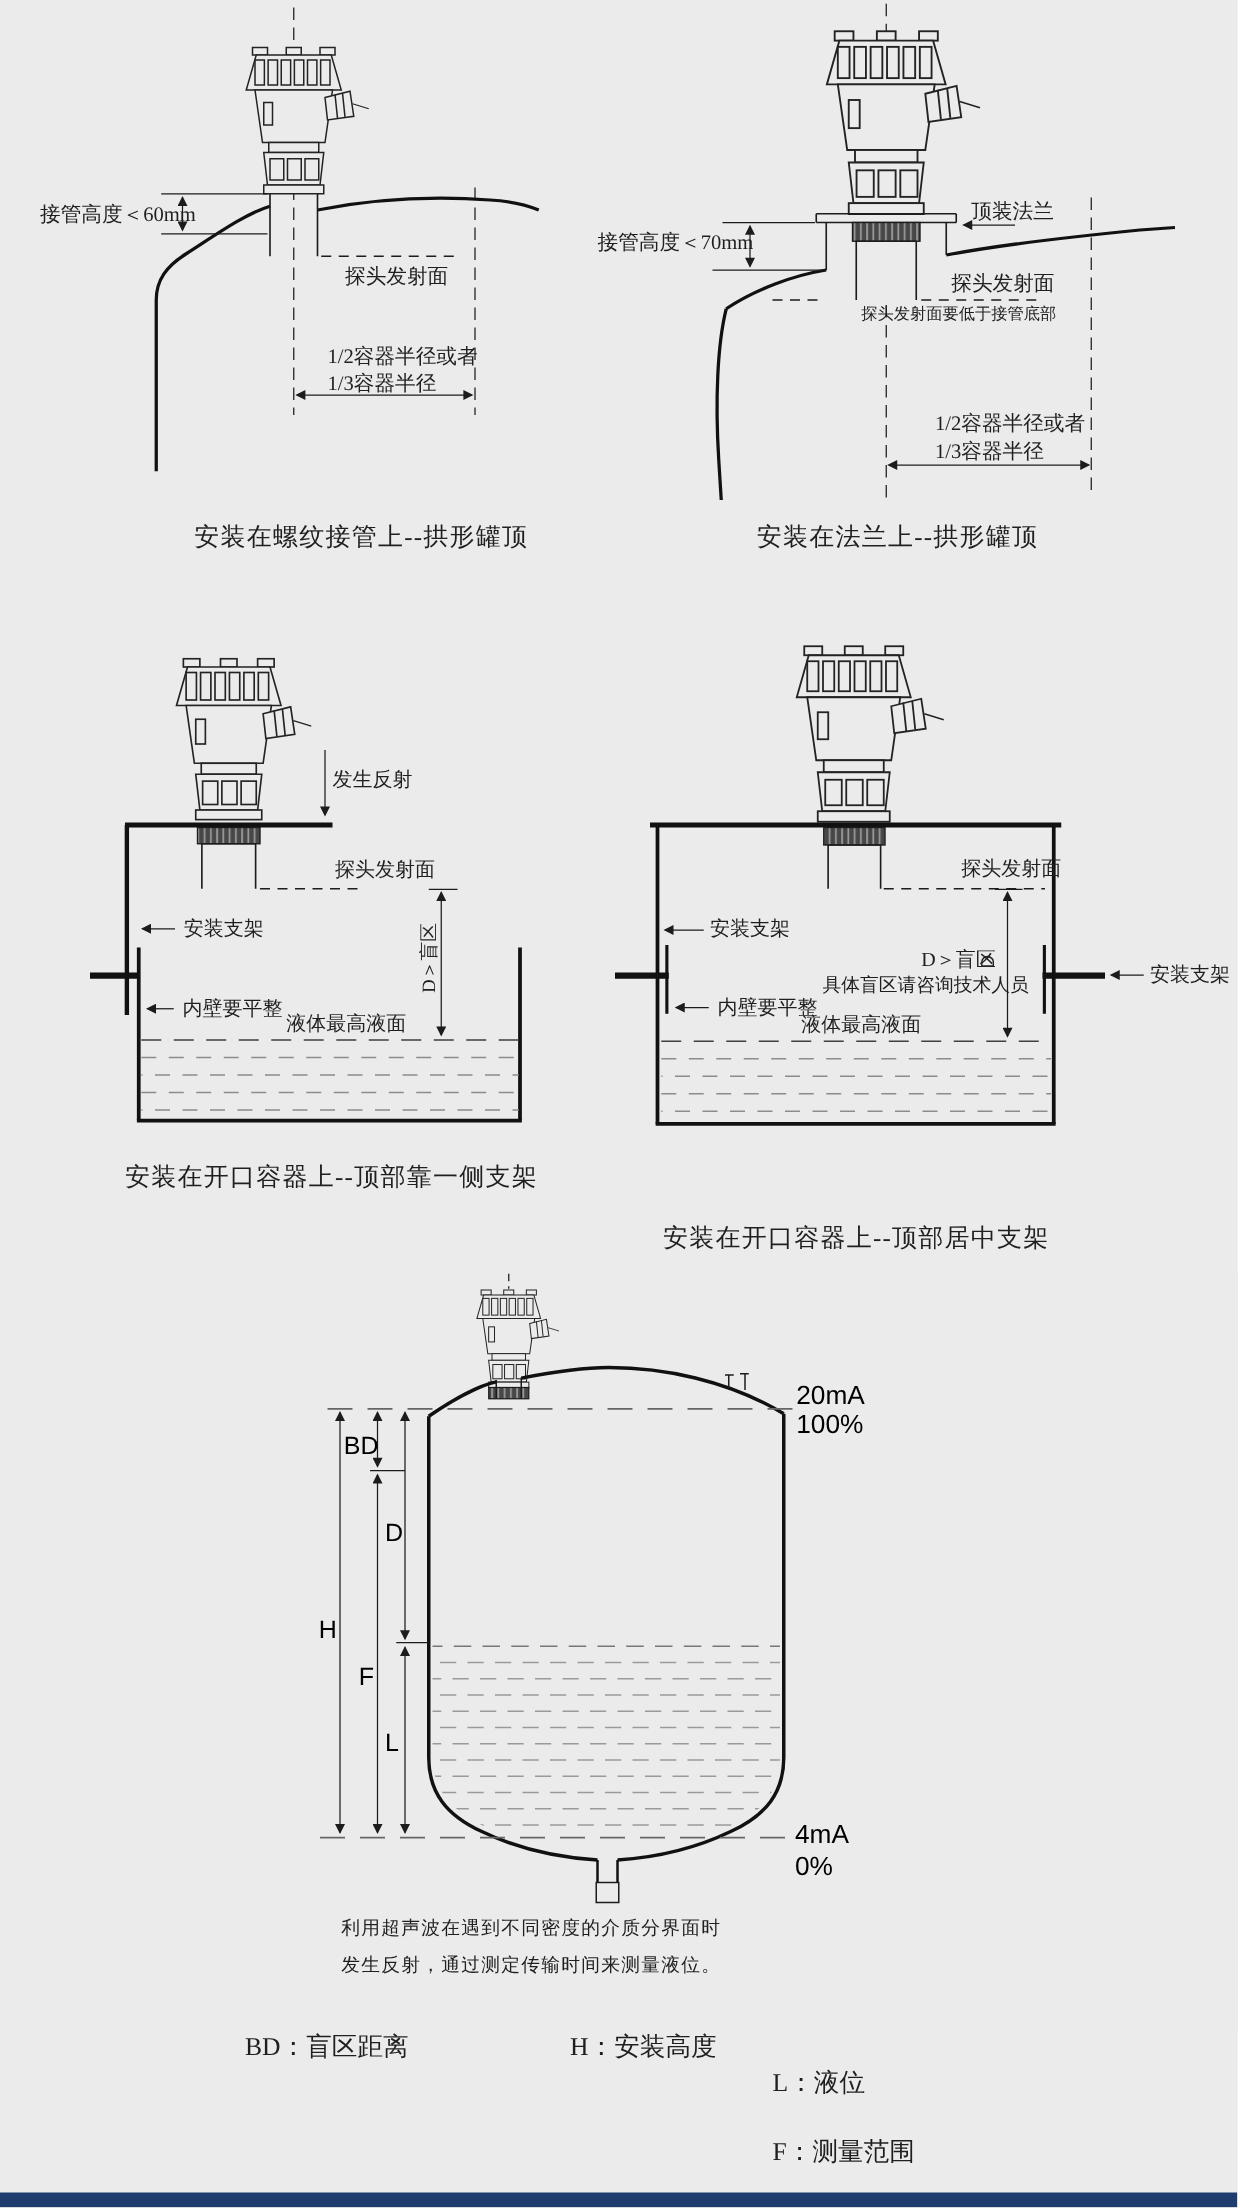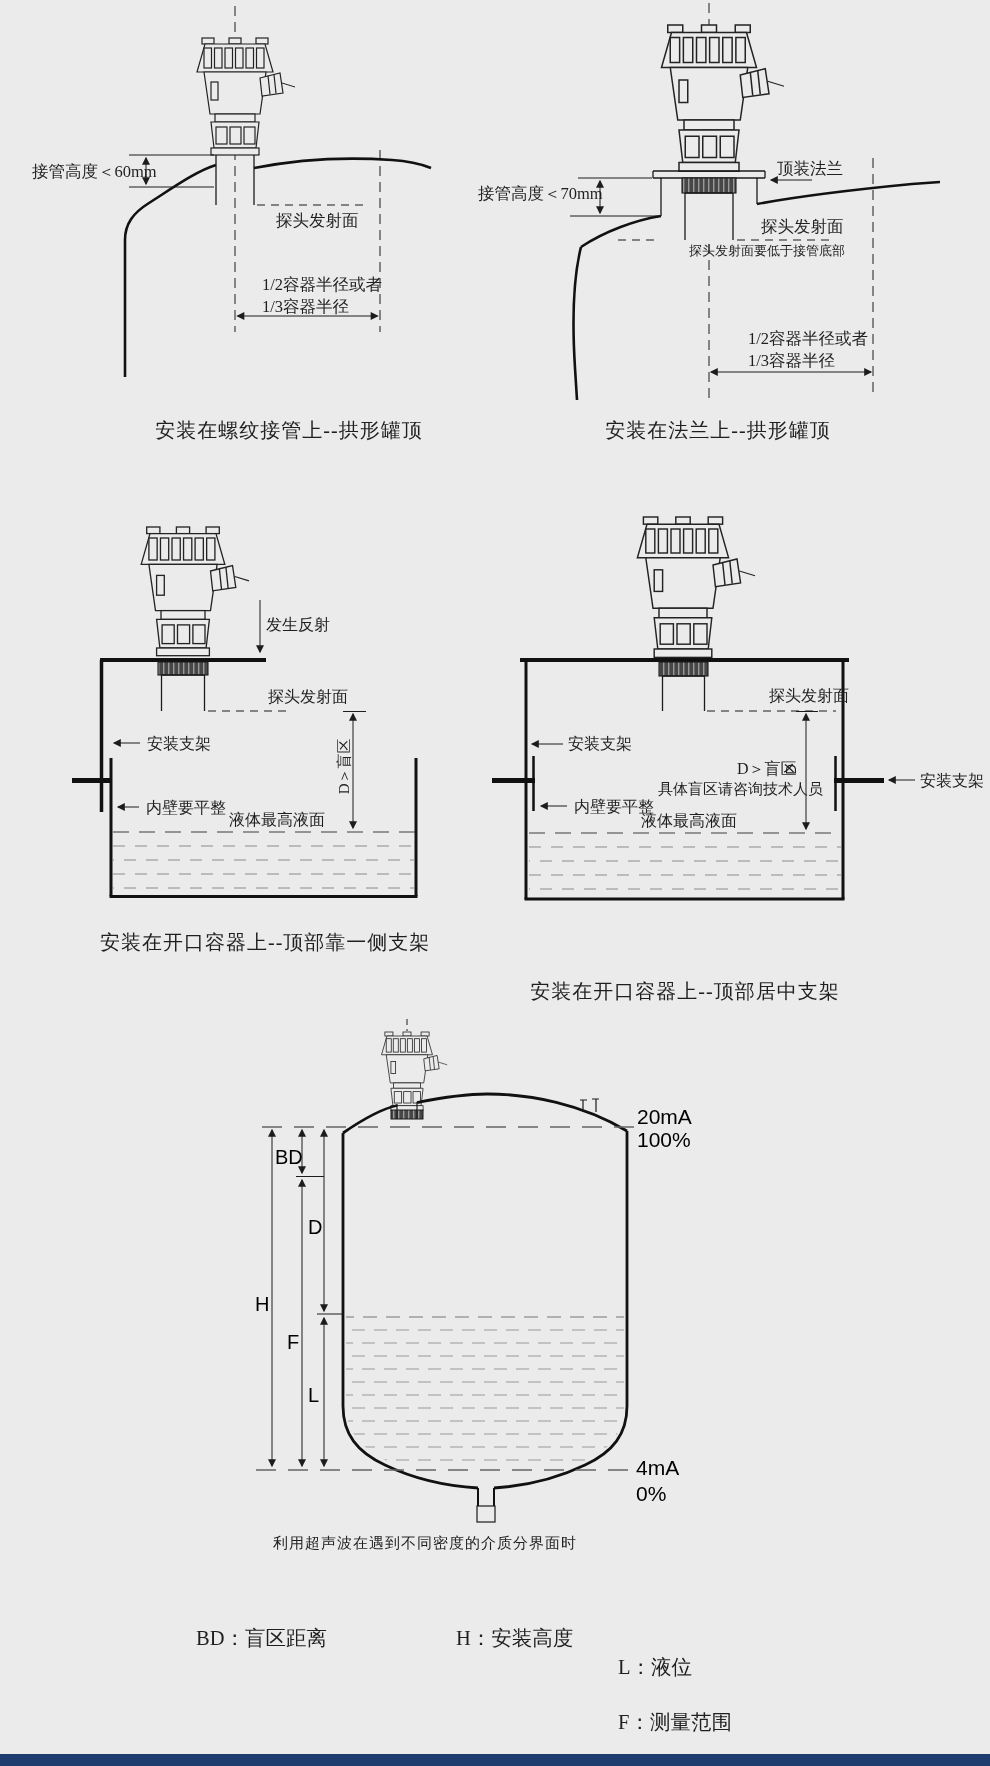--- a/index.html
+++ b/index.html
@@ -208,20 +208,21 @@
 <div class="lb dim" style="left:637px;top:1127px;">100%</div>
 <div class="lb dim" style="left:636px;top:1455px;">4mA</div>
 <div class="lb dim" style="left:636px;top:1481px;">0%</div>
 <div class="lb dim" style="left:275px;top:1145px;font-size:20px;">BD</div>
 <div class="lb dim" style="left:308px;top:1215px;font-size:20px;">D</div>
 <div class="lb dim" style="left:255px;top:1292px;font-size:20px;">H</div>
 <div class="lb dim" style="left:287px;top:1330px;font-size:20px;">F</div>
 <div class="lb dim" style="left:308px;top:1383px;font-size:20px;">L</div>
 
 <div class="lb exp" style="left:273px;top:1534px;">利用超声波在遇到不同密度的介质分界面时</div>
+<div class="lb exp" style="left:273px;top:1564px;">发生反射，通过测定传输时间来测量液位。</div>
 
 <div class="lb lg" style="left:196px;top:1626px;">BD：盲区距离</div>
 <div class="lb lg" style="left:440px;top:1626px;margin-left:16px;">H：安装高度</div>
 <div class="lb lg" style="left:618px;top:1710px;">F：测量范围</div>
 <div class="lb lg" style="left:618px;top:1655px;">L：液位</div>
 
 <div class="footerbar" style="background: rgb(30, 60, 110);"></div>
 
 </div>
 

